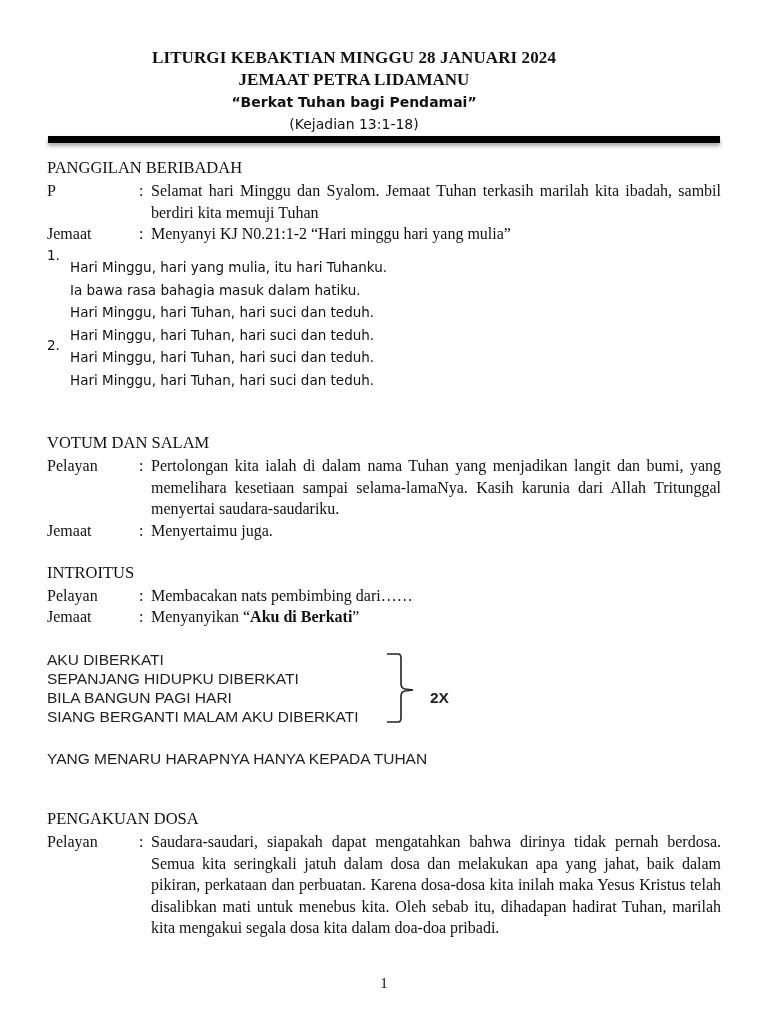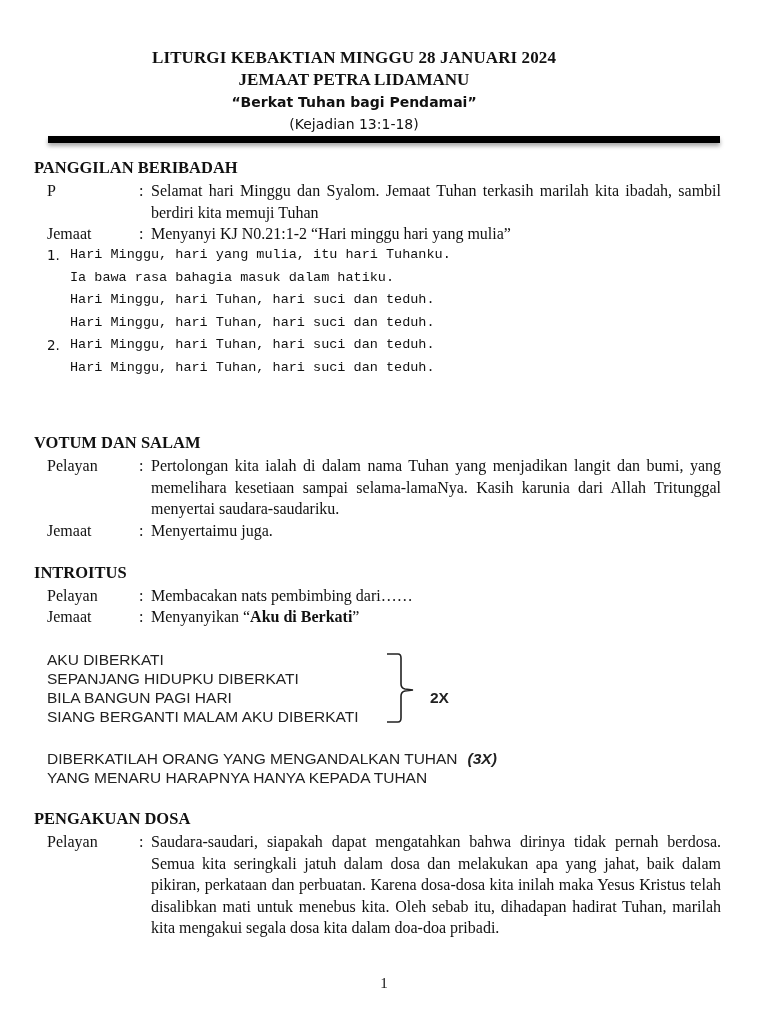--- a/index.html
+++ b/index.html
@@ -6,30 +6,30 @@
     body { width: 768px; height: 1024px; position: relative; overflow: hidden; color: #111; }
 
     .hdr { position: absolute; left: 0; width: 708px; text-align: center; }
     .hdr-title { top: 48px; font-family: "Liberation Serif", serif; font-weight: bold; font-size: 17px; letter-spacing: 0.1px; }
     .hdr-sub { top: 70px; font-family: "Liberation Serif", serif; font-weight: bold; font-size: 17px; }
     .hdr-theme { top: 94px; font-family: "DejaVu Sans", sans-serif; font-weight: bold; font-size: 14px; }
     .hdr-ref { top: 116px; font-family: "DejaVu Sans", sans-serif; font-size: 14px; }
 
     .rule { position: absolute; left: 48px; top: 136px; width: 672px; height: 7px; background: #000; box-shadow: 0 3px 4px rgba(0,0,0,0.35); }
 
-    .section-title { position: absolute; left: 34px; font-family: "Liberation Serif", serif; font-weight: bold; font-size: 16.5px; }
+    .section-title { position: absolute; left: 47px; font-family: "Liberation Serif", serif; font-weight: normal; font-size: 16.5px; }
 
     .row { position: absolute; left: 47px; width: 674px; font-family: "Liberation Serif", serif; font-size: 16px; line-height: 21.5px; }
     .row .who { position: absolute; left: 0; top: 0; }
     .row .colon { position: absolute; left: 92px; top: 0; }
     .row .text { position: absolute; left: 104px; top: 0; width: 570px; text-align: justify; }
 
     .song { position: absolute; left: 47px; font-family: "DejaVu Sans", sans-serif; font-size: 13.5px; line-height: 22.5px; }
     .song .num { position: absolute; left: 0; top: 0; }
-    .song .lines { position: absolute; left: 23px; top: 0; white-space: nowrap; font-family: Liberation Mono, monospace; }
+    .song .lines { position: absolute; left: 23px; top: 12px; white-space: nowrap; }
 
     .caps { position: absolute; left: 47px; font-family: "Liberation Sans", sans-serif; font-size: 15.5px; line-height: 19px; color: #222; white-space: nowrap; }
 
     .brace { position: absolute; left: 385px; top: 652px; width: 30px; height: 72px; }
     .times2 { position: absolute; left: 430px; top: 689px; font-family: "Liberation Sans", sans-serif; font-size: 15.5px; color: #222; font-weight: bold; }
     .times3 { font-weight: bold; font-style: italic; margin-left: 10px; }
 
     .pageno { position: absolute; left: 0; width: 768px; top: 975px; text-align: center; font-family: "Liberation Serif", serif; font-size: 15px; }
     b { font-weight: bold; margin-top: 39px; }
   </style>
@@ -101,21 +101,20 @@
   <div>SEPANJANG HIDUPKU DIBERKATI</div>
   <div>BILA BANGUN PAGI HARI</div>
   <div>SIANG BERGANTI MALAM AKU DIBERKATI</div>
 </div>
 <svg class="brace" viewBox="0 0 30 72">
   <path d="M2 2 L13 2 Q16 2 16 6 L16 32 Q16 36 20 37 L28 38 L20 39 Q16 40 16 44 L16 66 Q16 70 13 70 L2 70" fill="none" stroke="#222" stroke-width="1.6"></path>
 </svg>
 <div class="times2">2X</div>
 
 <div class="caps" style="top:749px;">
-  <div><span>DIBERKATILAH ORANG YANG MENGANDALKAN TUHAN</span><span class="times3">(3X)</span></div>
   <div>YANG MENARU HARAPNYA HANYA KEPADA TUHAN</div>
 </div>
 
 <div class="section-title" style="top:809px;">PENGAKUAN DOSA</div>
 <div class="row" style="top:831px;">
   <span class="who">Pelayan</span>
   <span class="colon">:</span>
   <span class="text">Saudara-saudari, siapakah dapat mengatahkan bahwa dirinya tidak pernah berdosa. Semua kita seringkali jatuh dalam dosa dan melakukan apa yang jahat, baik dalam pikiran, perkataan dan perbuatan. Karena dosa-dosa kita inilah maka Yesus Kristus telah disalibkan mati untuk menebus kita. Oleh sebab itu, dihadapan hadirat Tuhan, marilah kita mengakui segala dosa kita dalam doa-doa pribadi.</span>
 </div>
 

